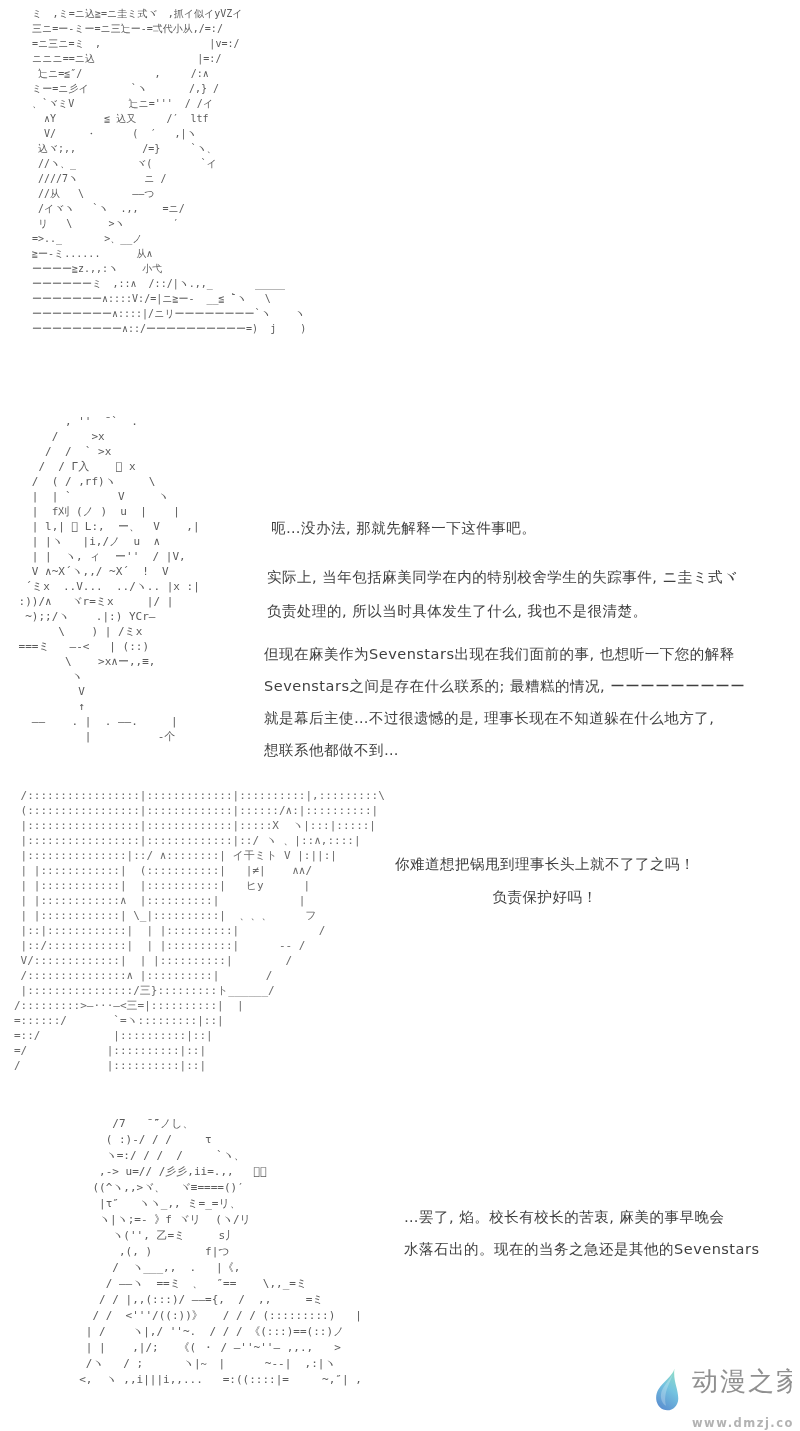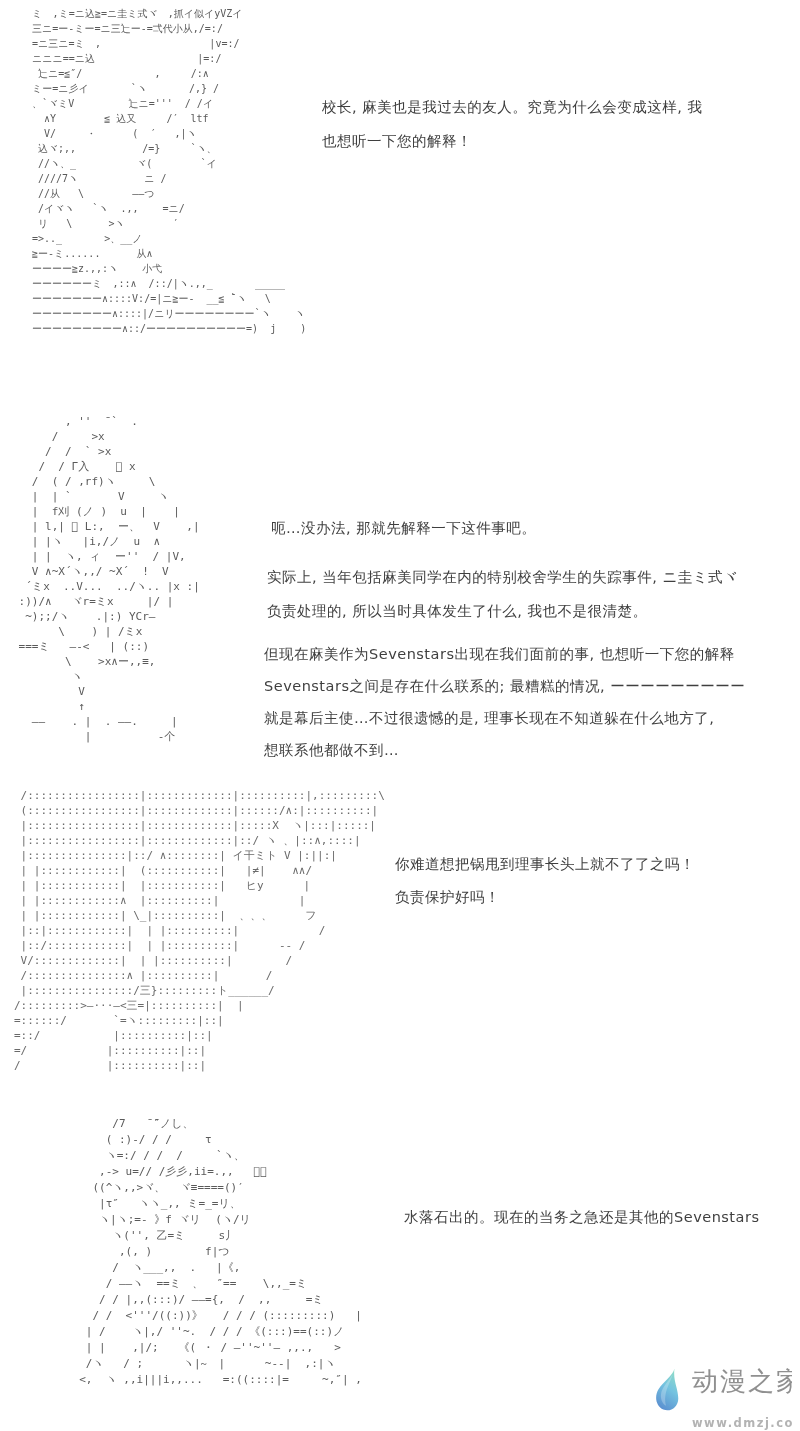--- a/index.html
+++ b/index.html
@@ -23,21 +23,21 @@
   #panel-3{left:6px;top:788px;font-size:11px;line-height:15px;color:#6a6a6a;}
   #panel-4{left:58px;top:1116px;font-size:11px;line-height:16px;}
   .dialogue{
     position:absolute;
     color:#3f3f3f;
     font-size:14.5px;
     line-height:34px;
     letter-spacing:0.5px;
   }
   #dialogue-4, #dialogue-6{line-height:32px;}
-  #dialogue-5{line-height:33px;}
+  #dialogue-5{line-height:33px;text-align:center;}
   .dialogue .dline{white-space:nowrap;}
   #dialogue-1{left:314px;top:90px;}
   #dialogue-2{left:263px;top:511px;}
   #dialogue-3{left:259px;top:560px;}
   #dialogue-4{left:256px;top:638px;}
   #dialogue-5{left:387px;top:848px;}
   #dialogue-6{left:396px;top:1201px;}
   .watermark{
     position:absolute;
     left:646px;top:1366px;
@@ -73,24 +73,20 @@
  /イヾヽ   `ヽ  .,,    =ニ/
  リ   \      &gt;ヽ        ′
 =&gt;.._       &gt;、__ノ
 ≧ー-ミ......      从∧
 ーーーー≧z.,,:ヽ    小弋
 ーーーーーーミ゙,::∧  /::/|ヽ.,,_       _____
 ーーーーーーー∧::::V:/=|ニ≧ー-  __≦ ̄`ヽ   \
 ーーーーーーーー∧::::|/ニリーーーーーーーー`ヽ    ヽ
 ーーーーーーーーー∧::/ーーーーーーーーーー=)  j    )</pre>
 
-  <div class="dialogue" id="dialogue-1">
-    <div class="dline">校长, 麻美也是我过去的友人。究竟为什么会变成这样, 我</div>
-    <div class="dline">也想听一下您的解释！</div>
-  </div>
 
   <pre class="aa" id="panel-2">        , ''  ̄ `  .
       /     &gt;x
      /  /  ` &gt;x
     /  / Γ入    ゙ x
    /  ( / ,rf)ヽ     \
    |  | `       V     ヽ
    |  f刈 (ノ )  u  |    |
    | l,| ゙ L:,  ー、  V    ,|
    | |ヽ   |i,/ノ  u  ∧
@@ -161,20 +157,21 @@
        /  ヽ___,,  .   |《,
       / ――ヽ  ==ミ゙、  ″==    \,,_=ミ
      / / |,,(:::)/ ――={,  /  ,,    ゙=ミ
     / /  &lt;'''/((:))》   / / / (:::::::::)   |
    | /    ヽ|,/ ''~.  / / / 《(:::)==(::)ノ
    | |    ,|/;   《( ・ / ―''~''― ,,.,  ゙&gt;
    /ヽ   / ;      ヽ|~゙|      ~--|  ,:|ヽ
   &lt;,  ヽ ,,i|||i,,...   =:((::::|=     ~,″| ,</pre>
 
   <div class="dialogue" id="dialogue-6">
+    <div class="dline">…罢了, 焰。校长有校长的苦衷, 麻美的事早晚会</div>
     <div class="dline">水落石出的。现在的当务之急还是其他的Sevenstars</div>
   </div>
 
   <div class="watermark">
     <svg class="wm-icon" width="28" height="44" viewBox="0 0 30 46" xmlns="http://www.w3.org/2000/svg">
       <defs>
         <linearGradient id="wmgrad" x1="0.7" y1="0" x2="0.3" y2="1">
           <stop offset="0" stop-color="#8fdcc8"></stop>
           <stop offset="0.45" stop-color="#74c3e0"></stop>
           <stop offset="1" stop-color="#5b8fd0"></stop>

